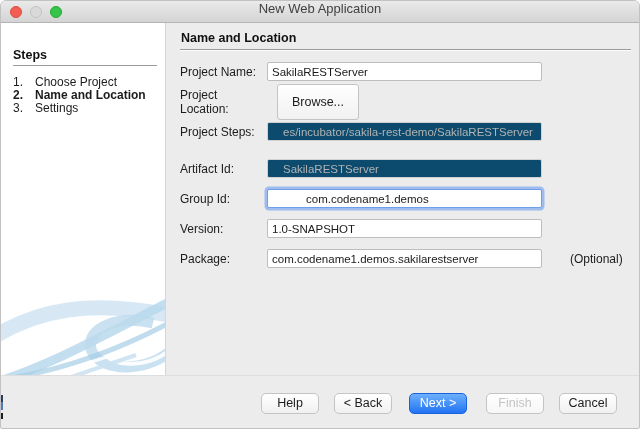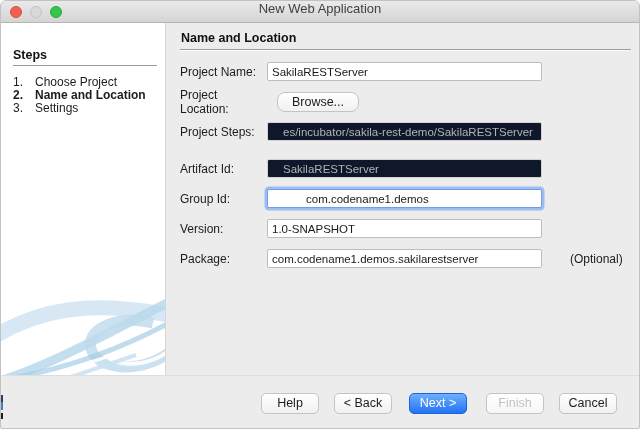--- a/index.html
+++ b/index.html
@@ -47,30 +47,30 @@
 
   .form-row{display:flex;align-items:center;height:19px;margin-bottom:11px;}
   .form-row.gap-before{margin-top:18px;}
   .form-label{width:87px;flex:none;font-size:12px;color:#1c1c1c;}
   .field{
     width:275px;height:19px;flex:none;
     border:1px solid #bdbdbd;border-radius:2px;background:#fff;
     font-family:"Liberation Sans","DejaVu Sans",sans-serif;
     font-size:11.5px;color:#1a1a1a;padding:0 4px;outline:none;
   }
-  .field.disabled{border-color:#d2d2d2;color:#b3b3b3;background:#0f172a;padding-left:15px;}
+  .field.disabled{border-color:#d2d2d2;color:#b3b3b3;background:#0c4a6e;padding-left:15px;}
   .field.focused{
     border-color:#6f9fe8;
     box-shadow:0 0 0 2.5px rgba(95,152,240,.55);
     padding-left:38px;
   }
   .browse-btn{
-    margin-left:10px;height:20px;min-width:82px;padding:0 4px;
+    margin-left:10px;height:36px;min-width:82px;padding:0 4px;
     background:linear-gradient(#ffffff,#f1f1f1);
-    border:1px solid #c4c4c4;border-radius:8px;
+    border:1px solid #c4c4c4;border-radius:3px;
     font-size:12.5px;color:#1c1c1c;
     font-family:"Liberation Sans","DejaVu Sans",sans-serif;
   }
   .optional-hint{margin-left:28px;font-size:12px;color:#1c1c1c;}
 
   
   .footer{
     height:55px;border-top:1px solid #dedede;
     display:flex;align-items:center;justify-content:flex-end;
     padding-right:22px;gap:15px;

